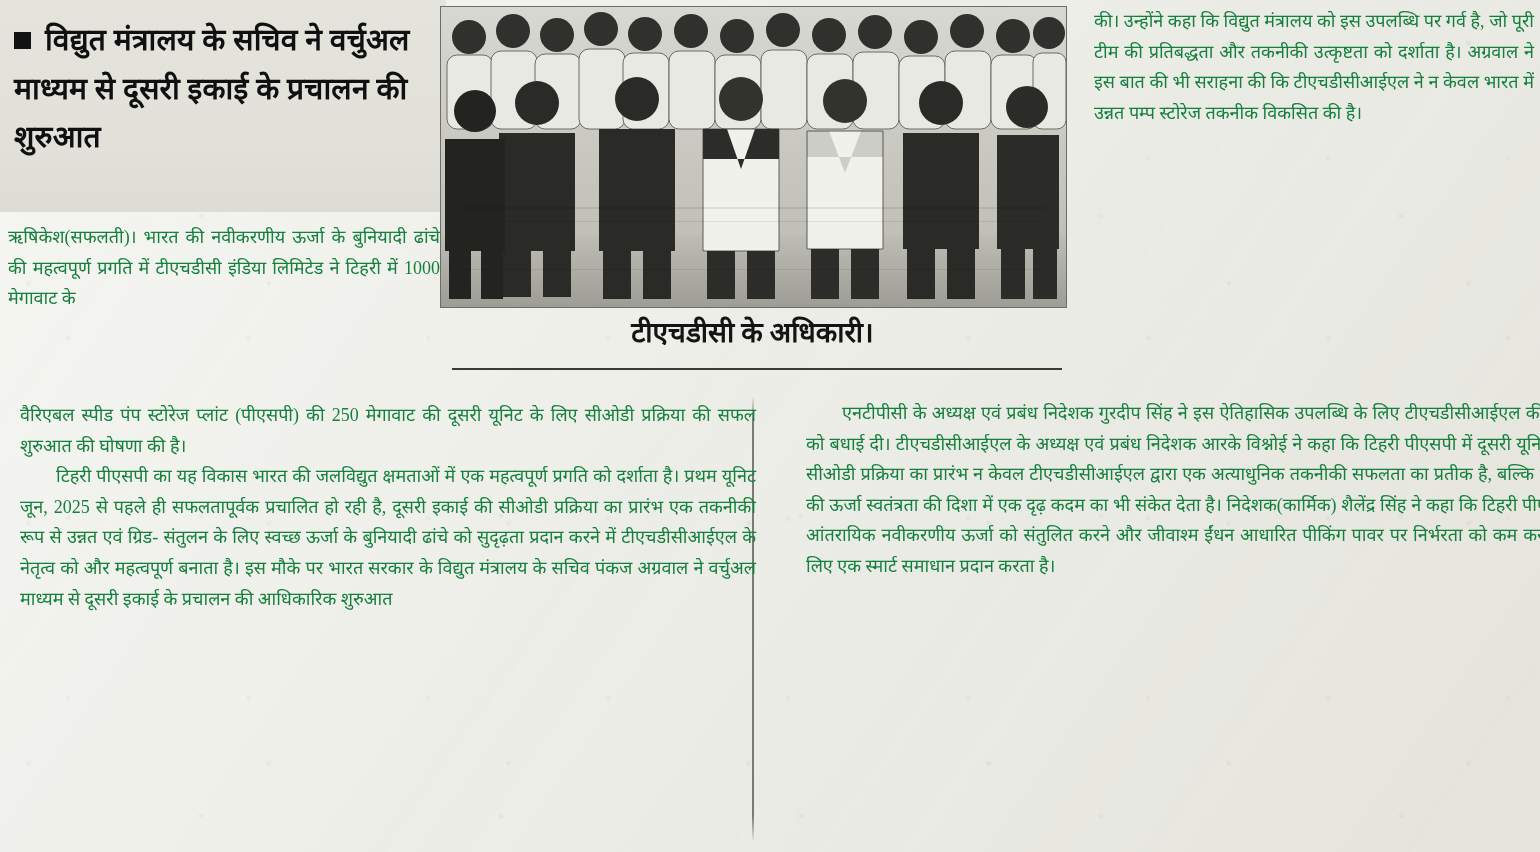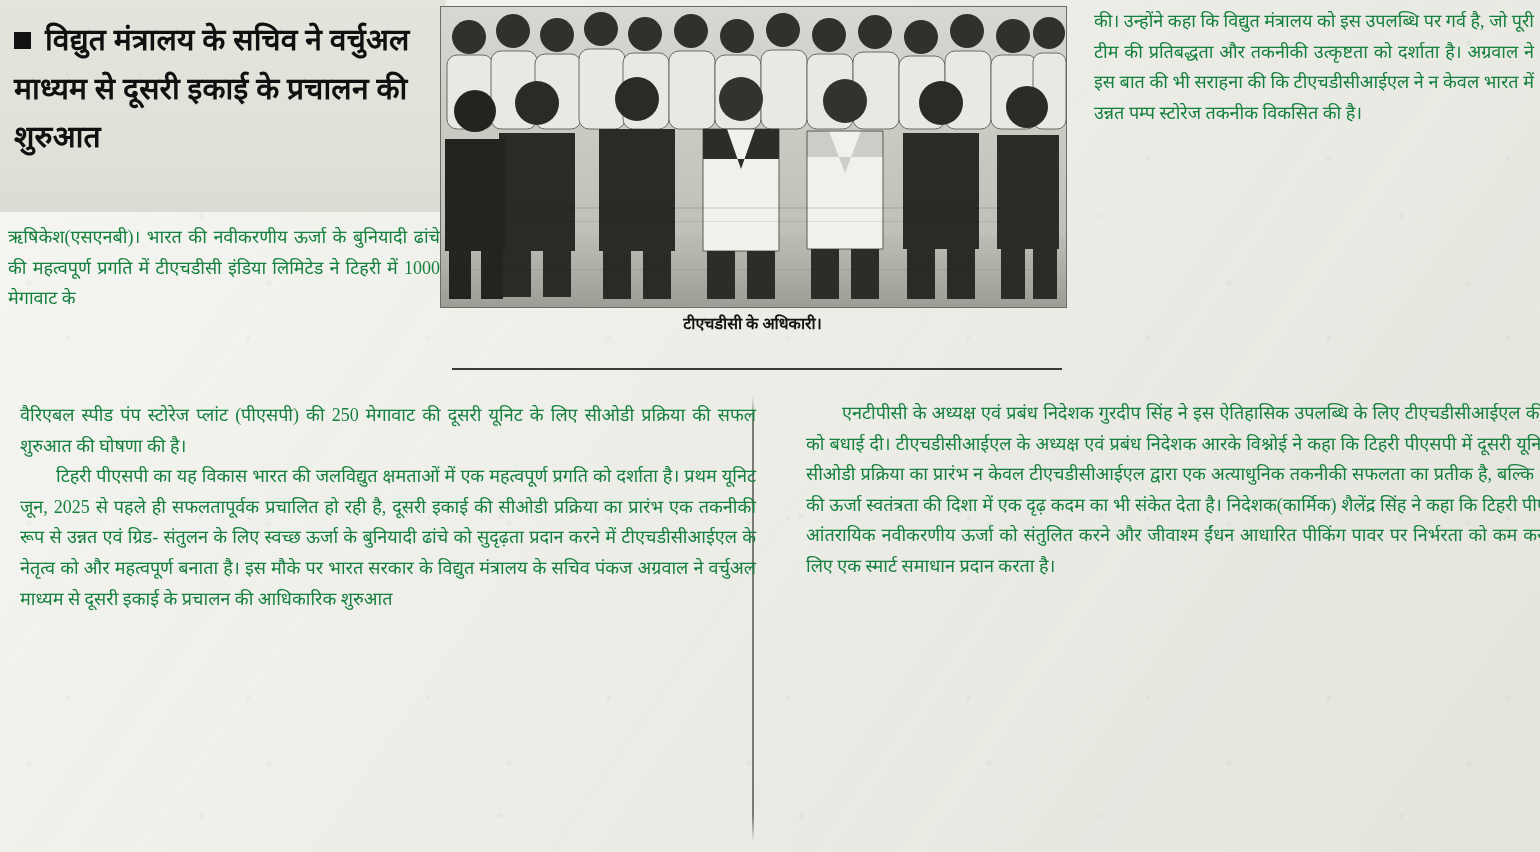--- a/index.html
+++ b/index.html
@@ -45,21 +45,21 @@
   
   .photo{
     position:absolute; left:440px; top:6px; width:625px; height:300px;
     background:#cfcfc9;
     overflow:hidden;
     border:1px solid #6d6d68;
   }
   .photo svg{ display:block; width:100%; height:100%; }
   .caption{
     position:absolute; left:440px; top:312px; width:625px;
-    text-align:center; font-size:16px; font-weight:700;
+    text-align:center; font-size:28px; font-weight:700;
     color:#141414;
   }
 
   
   .rule{
     position:absolute; left:452px; top:368px; width:610px; height:2px;
     background:#3a3a38;
   }
 
   
@@ -210,21 +210,21 @@
         <rect x="20" y="262" width="585" height="1"></rect>
       </g>
     </svg>
   </div>
   <div class="caption">टीएचडीसी के अधिकारी।</div>
 
   <div class="rule"></div>
   <div class="vdivider"></div>
 
   <div class="col" id="col-left-top">
-    <p>ऋषिकेश(एसएनबी)। भारत की नवीकरणीय ऊर्जा के बुनियादी ढांचे की महत्वपूर्ण प्रगति में टीएचडीसी इंडिया लिमिटेड ने टिहरी में 1000 मेगावाट के</p>
+    <p>ऋषिकेश(सफलती)। भारत की नवीकरणीय ऊर्जा के बुनियादी ढांचे की महत्वपूर्ण प्रगति में टीएचडीसी इंडिया लिमिटेड ने टिहरी में 1000 मेगावाट के</p>
   </div>
 
   <div class="col" id="col-left-bottom">
     <p>वैरिएबल स्पीड पंप स्टोरेज प्लांट (पीएसपी) की 250 मेगावाट की दूसरी यूनिट के लिए सीओडी प्रक्रिया की सफल शुरुआत की घोषणा की है।</p>
     <p class="indent">टिहरी पीएसपी का यह विकास भारत की जलविद्युत क्षमताओं में एक महत्वपूर्ण प्रगति को दर्शाता है। प्रथम यूनिट जून, 2025 से पहले ही सफलतापूर्वक प्रचालित हो रही है, दूसरी इकाई की सीओडी प्रक्रिया का प्रारंभ एक तकनीकी रूप से उन्नत एवं ग्रिड- संतुलन के लिए स्वच्छ ऊर्जा के बुनियादी ढांचे को सुदृढ़ता प्रदान करने में टीएचडीसीआईएल के नेतृत्व को और महत्वपूर्ण बनाता है। इस मौके पर भारत सरकार के विद्युत मंत्रालय के सचिव पंकज अग्रवाल ने वर्चुअल माध्यम से दूसरी इकाई के प्रचालन की आधिकारिक शुरुआत</p>
   </div>
 
   <div class="col" id="col-right-top">
     <p>की। उन्होंने कहा कि विद्युत मंत्रालय को इस उपलब्धि पर गर्व है, जो पूरी टीम की प्रतिबद्धता और तकनीकी उत्कृष्टता को दर्शाता है। अग्रवाल ने इस बात की भी सराहना की कि टीएचडीसीआईएल ने न केवल भारत में उन्नत पम्प स्टोरेज तकनीक विकसित की है।</p>
   </div>

